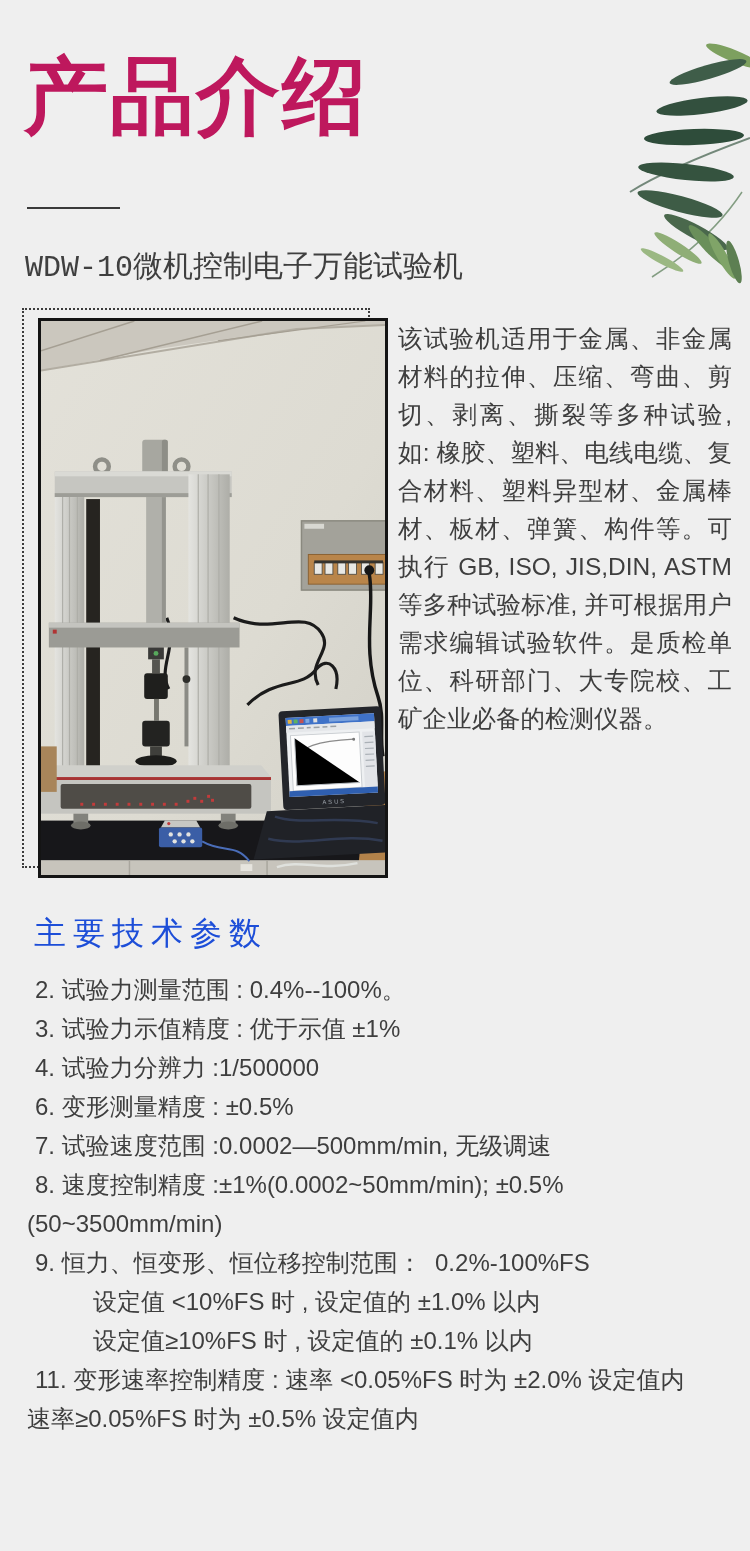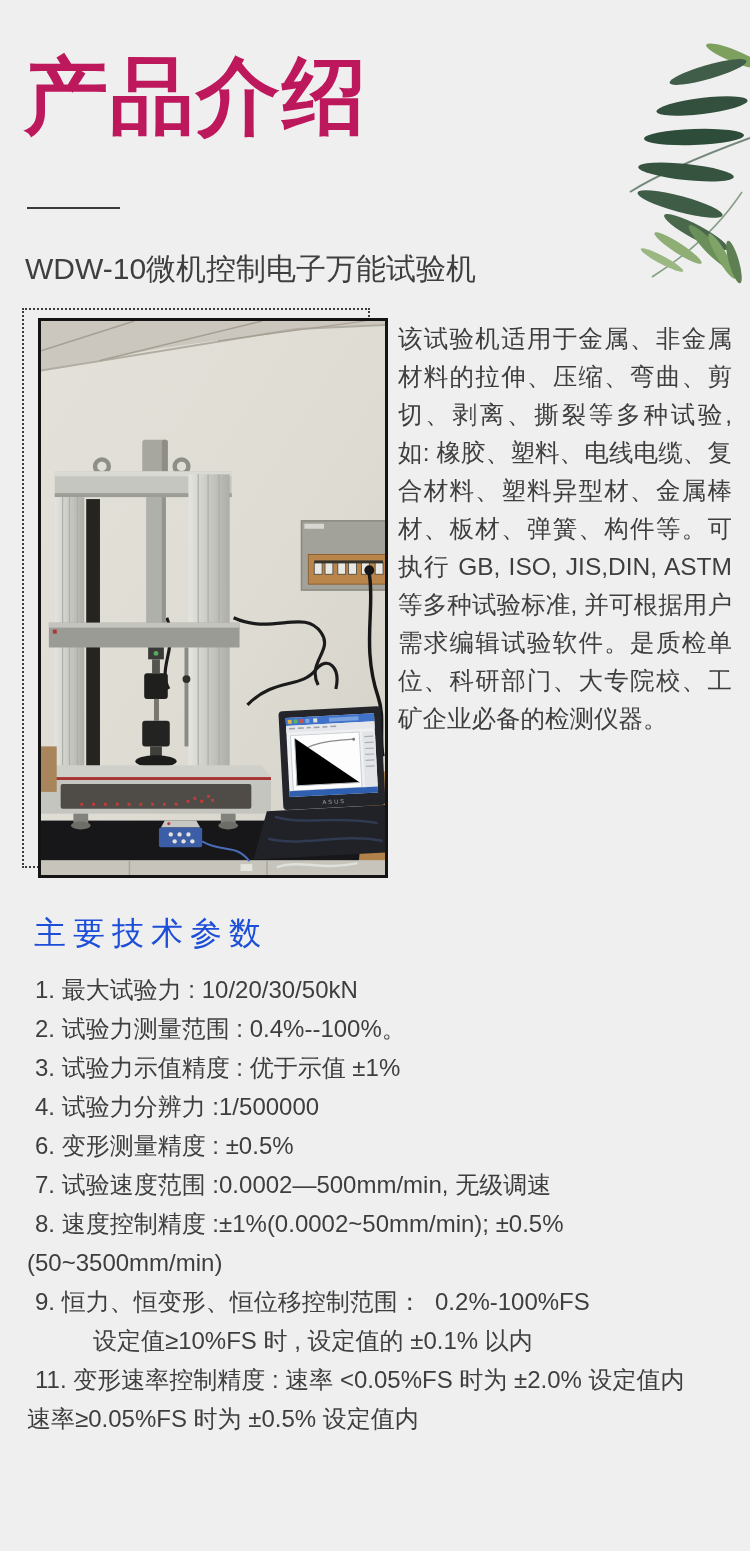--- a/index.html
+++ b/index.html
@@ -7,21 +7,21 @@
         font-family:"Liberation Sans","DejaVu Sans",sans-serif;color:#3e3e3e;}
 
   .title-cn{position:absolute;left:24px;top:54px;font-size:84px;line-height:1;
             font-weight:900;color:#be185d;letter-spacing:2px;}
   .title-en{position:absolute;left:27px;top:166px;font-size:33px;line-height:1;
             color:#3a3a3a;font-weight:400;}
   .title-underline{position:absolute;left:27px;top:207px;width:93px;height:2px;background:#3a3a3a;}
 
   .leaf{position:absolute;right:0;top:42px;width:128px;height:245px;}
 
-  .product-name{position:absolute;left:25px;top:252px;font-size:30px;color:#3f3f3f;line-height:1.1;}
+  .product-name{position:absolute;left:25px;top:252px;font-size:30px;color:#3f3f3f;line-height:1.1;font-family:Liberation Mono, monospace;}
 
   .dashed-frame{position:absolute;left:22px;top:308px;width:348px;height:560px;
                 border:2px dotted #3c3c3c;box-sizing:border-box;}
   .photo{position:absolute;left:38px;top:318px;width:350px;height:560px;
          border:3px solid #141414;box-sizing:border-box;background:#dcdbd3;}
   .photo svg{display:block;width:100%;height:100%;}
 
   .description{position:absolute;left:398px;top:320px;width:334px;
                font-size:24.5px;line-height:38px;color:#3e3e3e;
                text-align:justify;text-justify:inter-ideograph;}
@@ -225,27 +225,27 @@
         <path d="M164,526 C185,538 198,528 212,546" stroke="#4a6db8" stroke-width="2" fill="none"></path>
       </g>
       <path d="M240,552 C265,544 285,556 322,548" stroke="#dfe1dd" stroke-width="2.5" fill="none"></path>
     </svg>
   </div>
 
   <div class="description">该试验机适用于金属、非金属材料的拉伸、压缩、弯曲、剪切、剥离、撕裂等多种试验, 如: 橡胶、塑料、电线电缆、复合材料、塑料异型材、金属棒材、板材、弹簧、构件等。可执行 GB, ISO, JIS,DIN, ASTM 等多种试验标准, 并可根据用户需求编辑试验软件。是质检单位、科研部门、大专院校、工矿企业必备的检测仪器。</div>
 
   <div class="specs-heading">主要技术参数</div>
   <div class="specs-list">
-    <div class="spec-line">1. 最大试验力 : 10/20/30/50kN</div>
     <div class="spec-line">2. 试验力测量范围 : 0.4%--100%。</div>
     <div class="spec-line">3. 试验力示值精度 : 优于示值 ±1%</div>
     <div class="spec-line">4. 试验力分辨力 :1/500000</div>
     <div class="spec-line">6. 变形测量精度 : ±0.5%</div>
     <div class="spec-line">7. 试验速度范围 :0.0002—500mm/min, 无级调速</div>
     <div class="spec-line">8. 速度控制精度 :±1%(0.0002~50mm/min); ±0.5%</div>
     <div class="spec-line cont">(50~3500mm/min)</div>
     <div class="spec-line">9. 恒力、恒变形、恒位移控制范围：  0.2%-100%FS</div>
+    <div class="spec-line indent">设定值 &lt;10%FS 时 , 设定值的 ±1.0% 以内</div>
     <div class="spec-line indent">设定值≥10%FS 时 , 设定值的 ±0.1% 以内</div>
     <div class="spec-line">11. 变形速率控制精度 : 速率 &lt;0.05%FS 时为 ±2.0% 设定值内</div>
     <div class="spec-line cont">速率≥0.05%FS 时为 ±0.5% 设定值内</div>
   </div>
 
 </div>
 
 </body></html>

